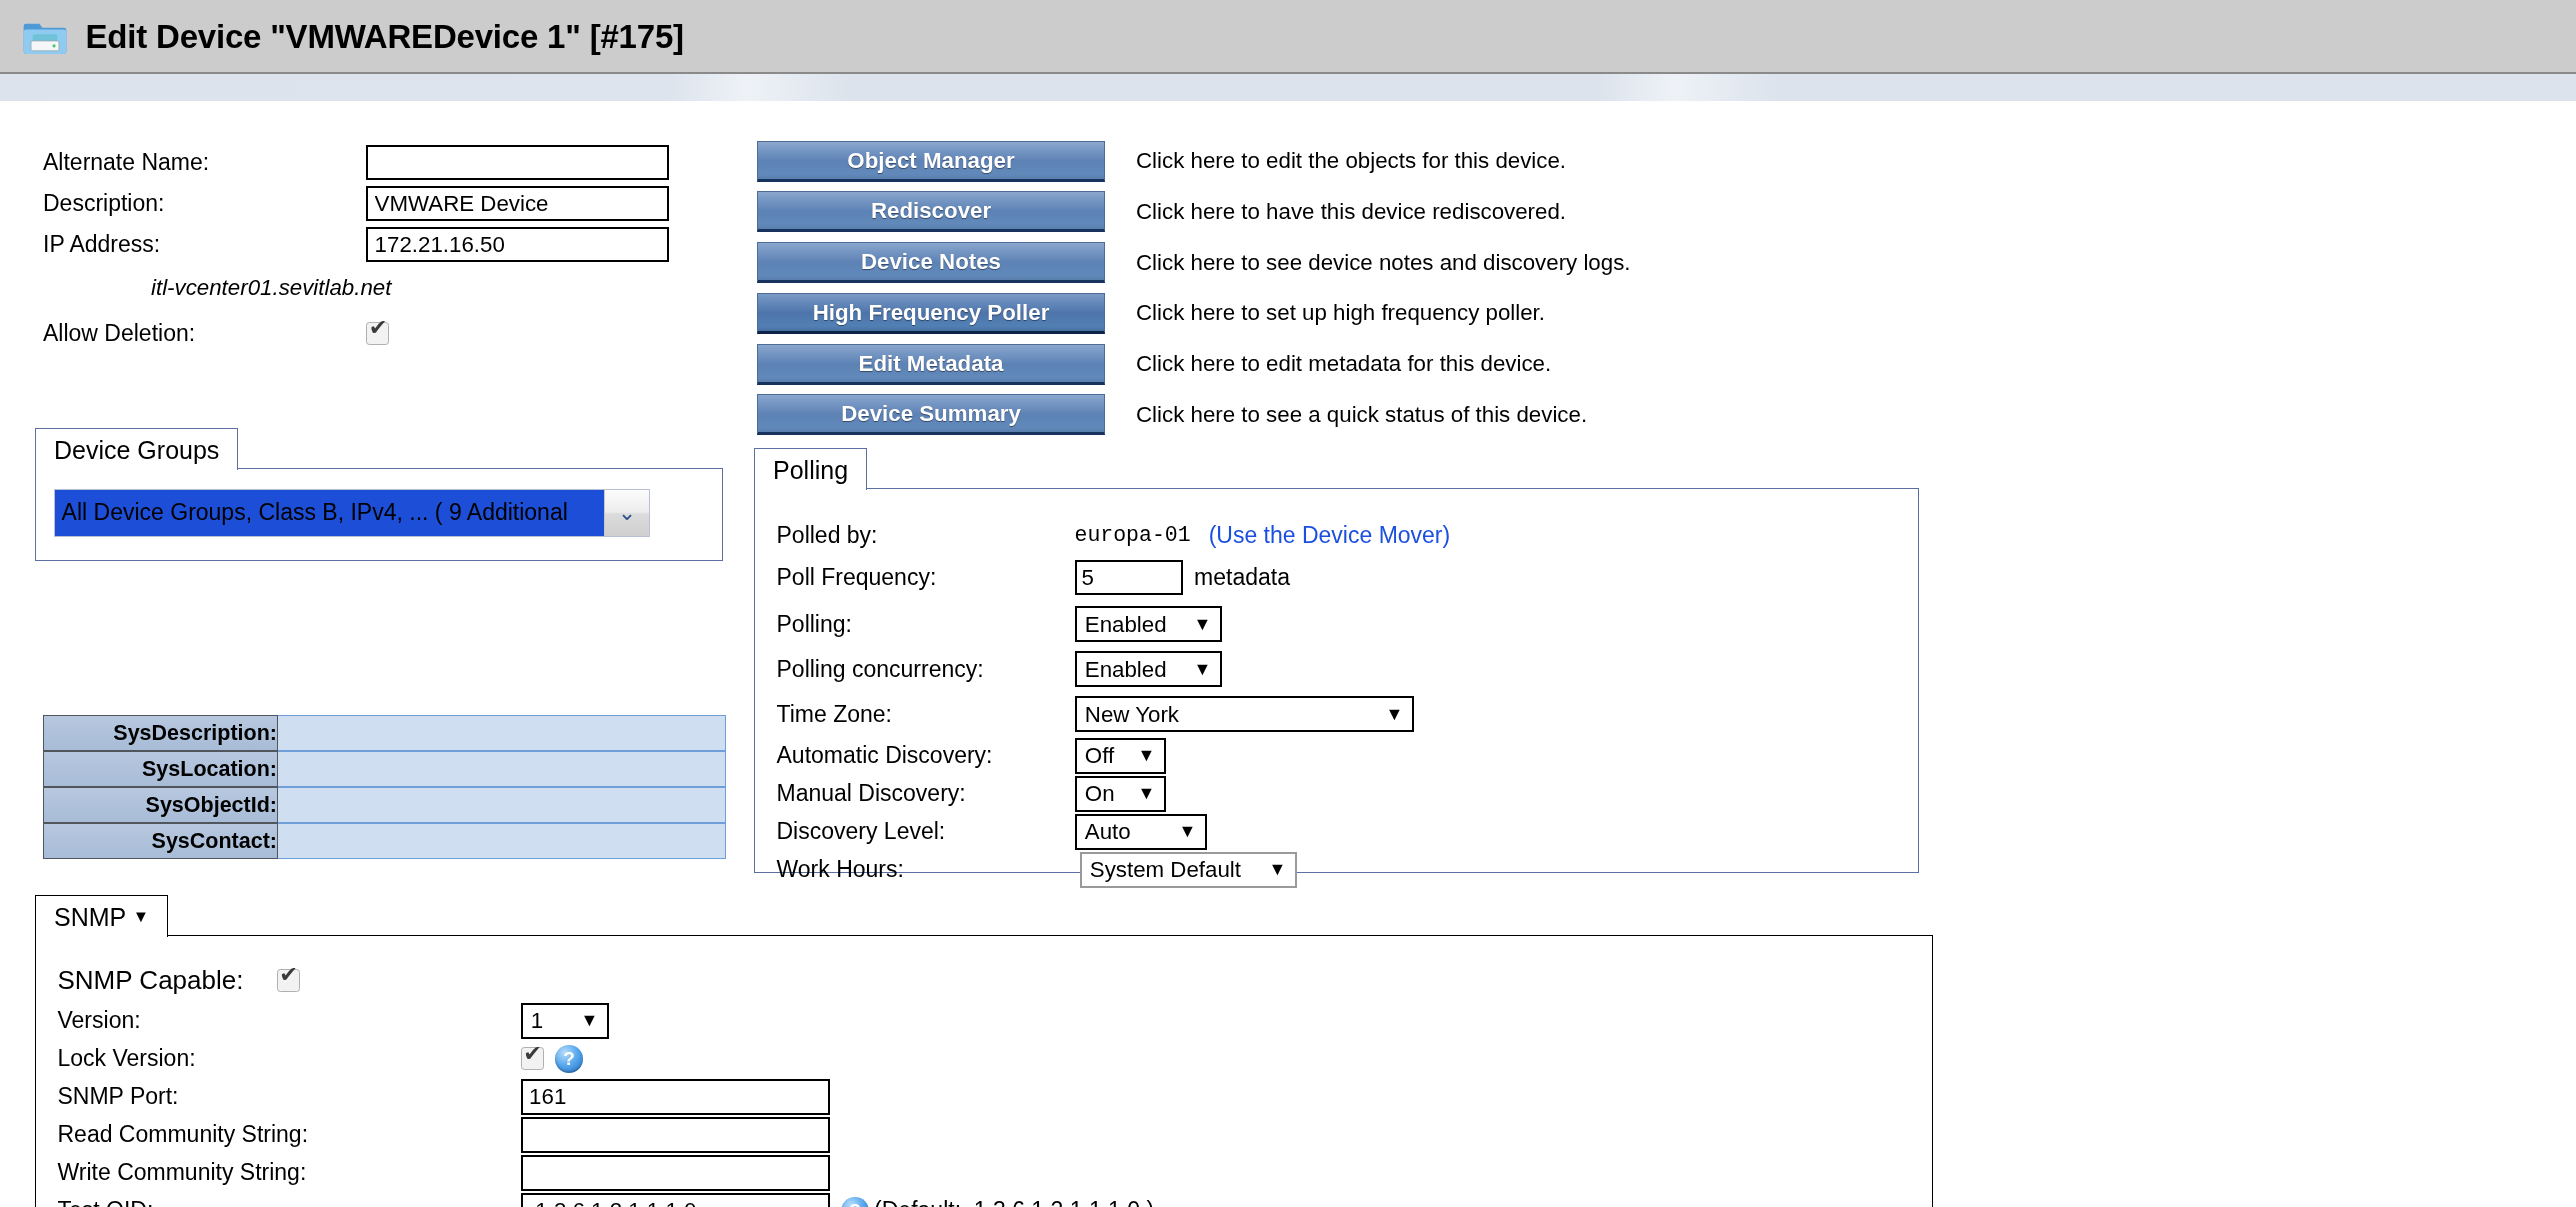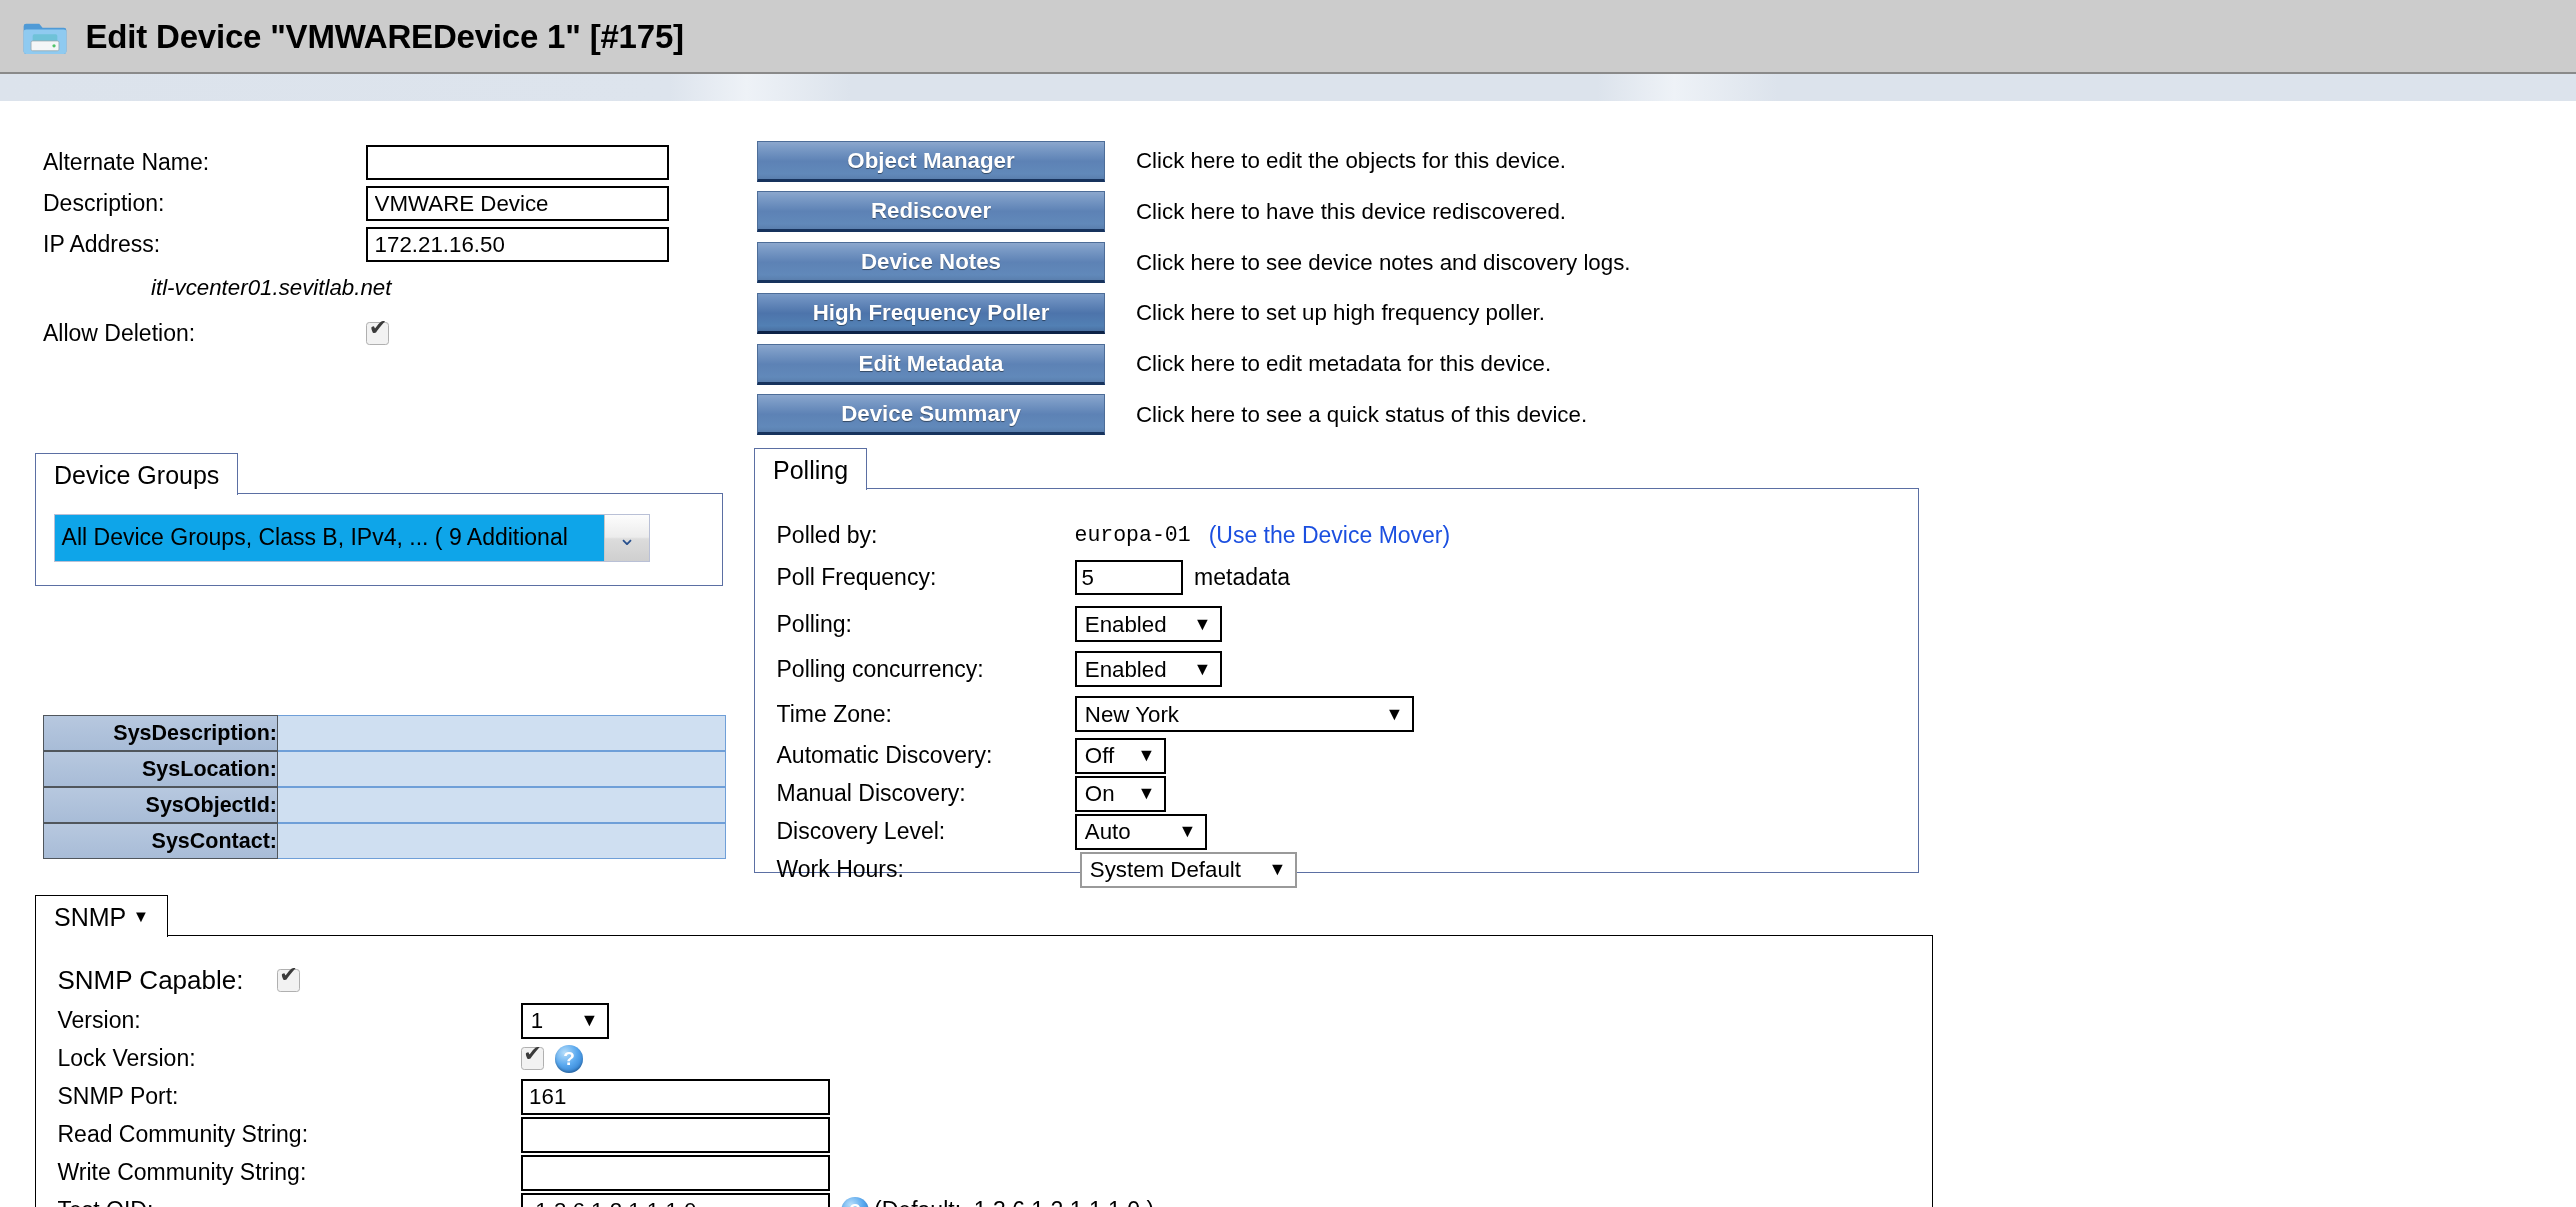--- a/index.html
+++ b/index.html
@@ -107,21 +107,21 @@
   }
   .panel-body.black { border-color: #000; }
   .caret-sm {
     display: inline-block; font-size: 16.5px; vertical-align: 3.3px; margin-left: 6.6px;
   }
 
   
   .dgselect {
     position: relative; display: flex; align-items: stretch;
     width: 596px; height: 48px;
-    border: 1.7px solid #b9c0d6; background: #0ea5e9;
+    border: 1.7px solid #b9c0d6; background: #1d4ed8;
     margin: 20px 0 0 18px; cursor: pointer;
   }
   .dgselect .val {
     flex: 1 1 auto; font-size: 23px; color: #000;
     padding: 0 6.6px; line-height: 45px; white-space: nowrap; overflow: hidden;
   }
   .dgselect .arrowbox {
     width: 45px; flex: 0 0 auto;
     background: linear-gradient(180deg,#fdfdfd 0%, #ececec 48%, #dcdcdc 52%, #cfcfcf 100%);
     border-left: 0.8px solid #c8c8c8;
@@ -258,21 +258,21 @@
       <div class="btnrow">
         <div class="bigbtn">Edit Metadata</div>
         <div class="btndesc">Click here to edit metadata for this device.</div>
       </div>
       <div class="btnrow">
         <div class="bigbtn">Device Summary</div>
         <div class="btndesc">Click here to see a quick status of this device.</div>
       </div>
     </div>
 
-    <div class="panel" style="left:35px; top:352px; width:688px;">
+    <div class="panel" style="left:35px; top:327px; width:688px;">
       <div class="panel-tab">Device Groups</div>
       <div class="panel-body" style="width:688px; height:93px;">
         <div class="dgselect">
           <div class="val">All Device Groups, Class B, IPv4, ... ( 9 Additional</div>
           <div class="arrowbox">⌄</div>
         </div>
       </div>
     </div>
 
     <table class="systable">

